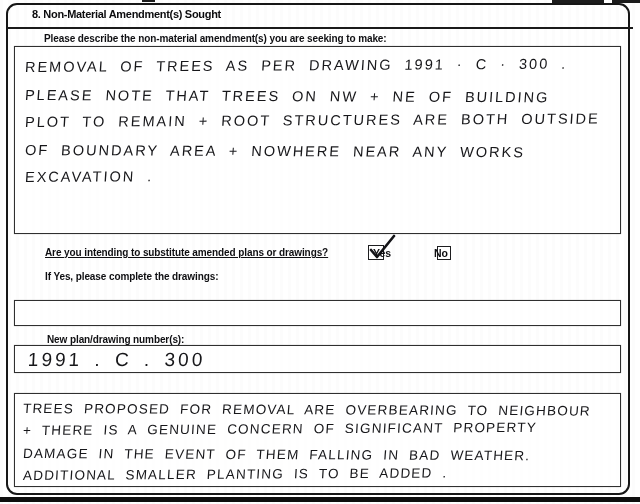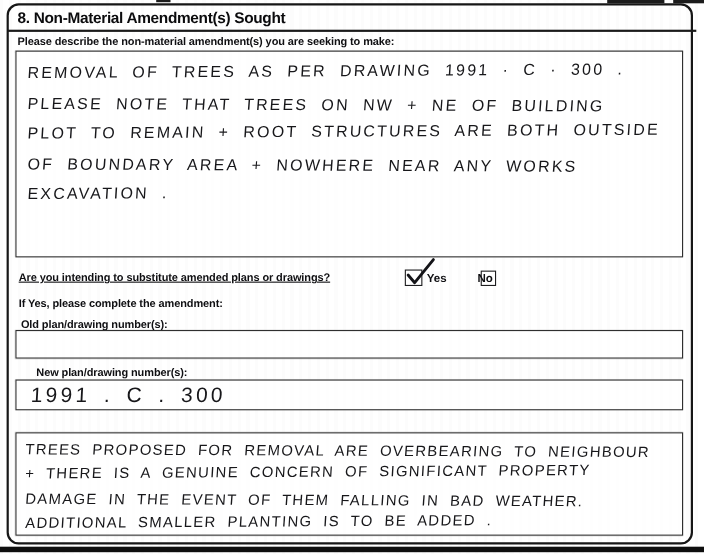--- a/index.html
+++ b/index.html
@@ -17,25 +17,26 @@
       #ffffff;
   }
   .panel {
     position: absolute; left: 6px; top: 3px; width: 624px; height: 492px;
     border: 2.5px solid #161616; border-radius: 11px;
     background: transparent;
   }
   .abs { position: absolute; }
   .printed {
     color: #0f0f12; font-weight: 600; font-size: 10px;
-    letter-spacing: -0.1px; white-space: nowrap;
+    letter-spacing: -0.1px; white-space: nowrap; margin-left: 28px;
   }
   .title {
-    color: #0b0b0d; font-weight: 700; font-size: 14px; letter-spacing: -0.3px;
+    color: #0b0b0d; font-weight: 700; font-size: 11px; letter-spacing: -0.3px;
     white-space: nowrap;
+    margin-left: 16px;
   }
   .rule { background: #1a1a1a; }
   .fieldbox {
     border: 1.5px solid #2f2f2f; background: rgba(255,255,255,0.6);
     box-shadow: 0 0 1px rgba(0,0,0,0.35);
   }
   .hand {
     font-family: "Liberation Sans", sans-serif;
     color: #17171a; white-space: nowrap;
   }
@@ -86,33 +87,32 @@
     <div class="hand tilt-b">OF BOUNDARY AREA + NOWHERE NEAR ANY WORKS</div>
     <div class="hand tilt-a">EXCAVATION .</div>
   </div>
 
   <div class="abs printed" style="left:17px; top:247px;text-decoration:underline;">Are you intending to substitute amended plans or drawings?</div>
 
   <div class="checkbox" style="left:368px; top:245px; width:16px; height:15px;"></div>
   <svg class="tick" style="left:364px; top:233px;" width="34" height="30" viewBox="0 0 34 30">
     <polyline points="7,17 13,24 30,3" fill="none" stroke="#141418" stroke-width="2.6" stroke-linecap="round" stroke-linejoin="round"></polyline>
   </svg>
-  <div class="abs cb-label" style="left:388px; top:247px;text-align:center;">Yes</div>
+  <div class="abs cb-label" style="left:373px; top:247px;text-align:center;">Yes</div>
 
   <div class="checkbox" style="left:437px; top:246px; width:14px; height:14px;"></div>
   <div class="abs cb-label" style="left:434px; top:247px;">No</div>
 
-  <div class="abs printed" style="left:17px; top:271px;">If Yes, please complete the amendment:</div>
+  <div class="abs printed" style="left:17px; top:271px;">If Yes, please complete the drawings:</div>
 
-  <div class="abs printed" style="left:19px; top:290px;">Old plan/drawing number(s):</div>
   <div class="abs fieldbox" style="left:14px; top:300px; width:607px; height:26px;">
     <span class="hand newplan-value"></span>
   </div>
 
-  <div class="abs printed" style="left:33px; top:334px;">New plan/drawing number(s):</div>
+  <div class="abs printed" style="left:19px; top:334px;">New plan/drawing number(s):</div>
   <div class="abs fieldbox" style="left:14px; top:345px; width:607px; height:28px;">
     <span class="hand newplan-value">1991 . C . 300</span>
   </div>
 
   <div class="abs fieldbox reason-box" style="left:14px; top:393px; width:607px; height:94px;">
     <div class="hand tilt-b">TREES PROPOSED FOR REMOVAL ARE OVERBEARING TO NEIGHBOUR</div>
     <div class="hand tilt-a">+ THERE IS A GENUINE CONCERN OF SIGNIFICANT PROPERTY</div>
     <div class="hand tilt-b">DAMAGE IN THE EVENT OF THEM FALLING IN BAD WEATHER.</div>
     <div class="hand tilt-a">ADDITIONAL SMALLER PLANTING IS TO BE ADDED .</div>
   </div>

